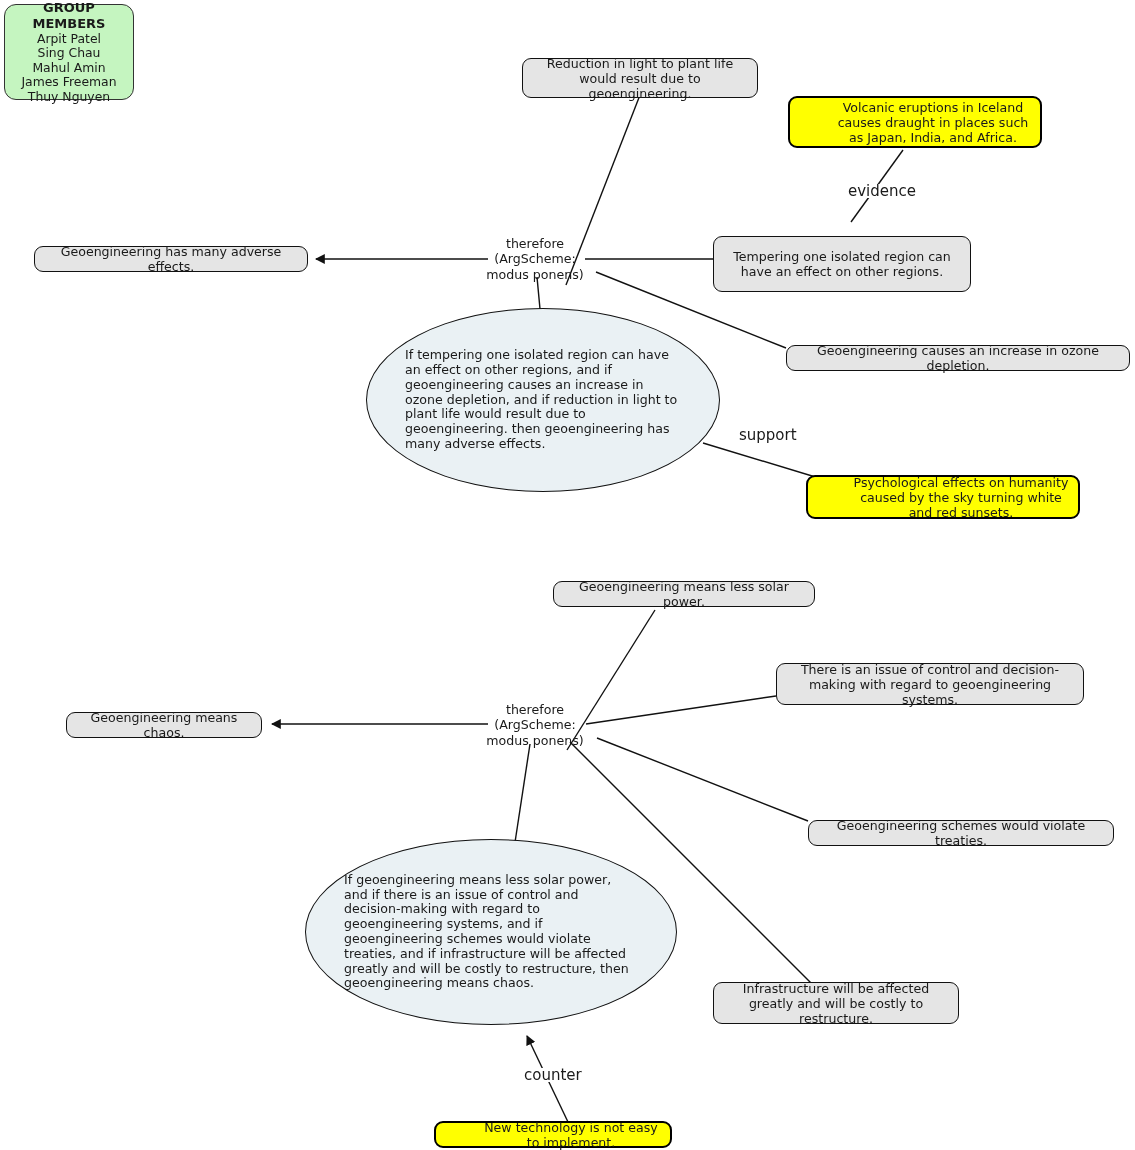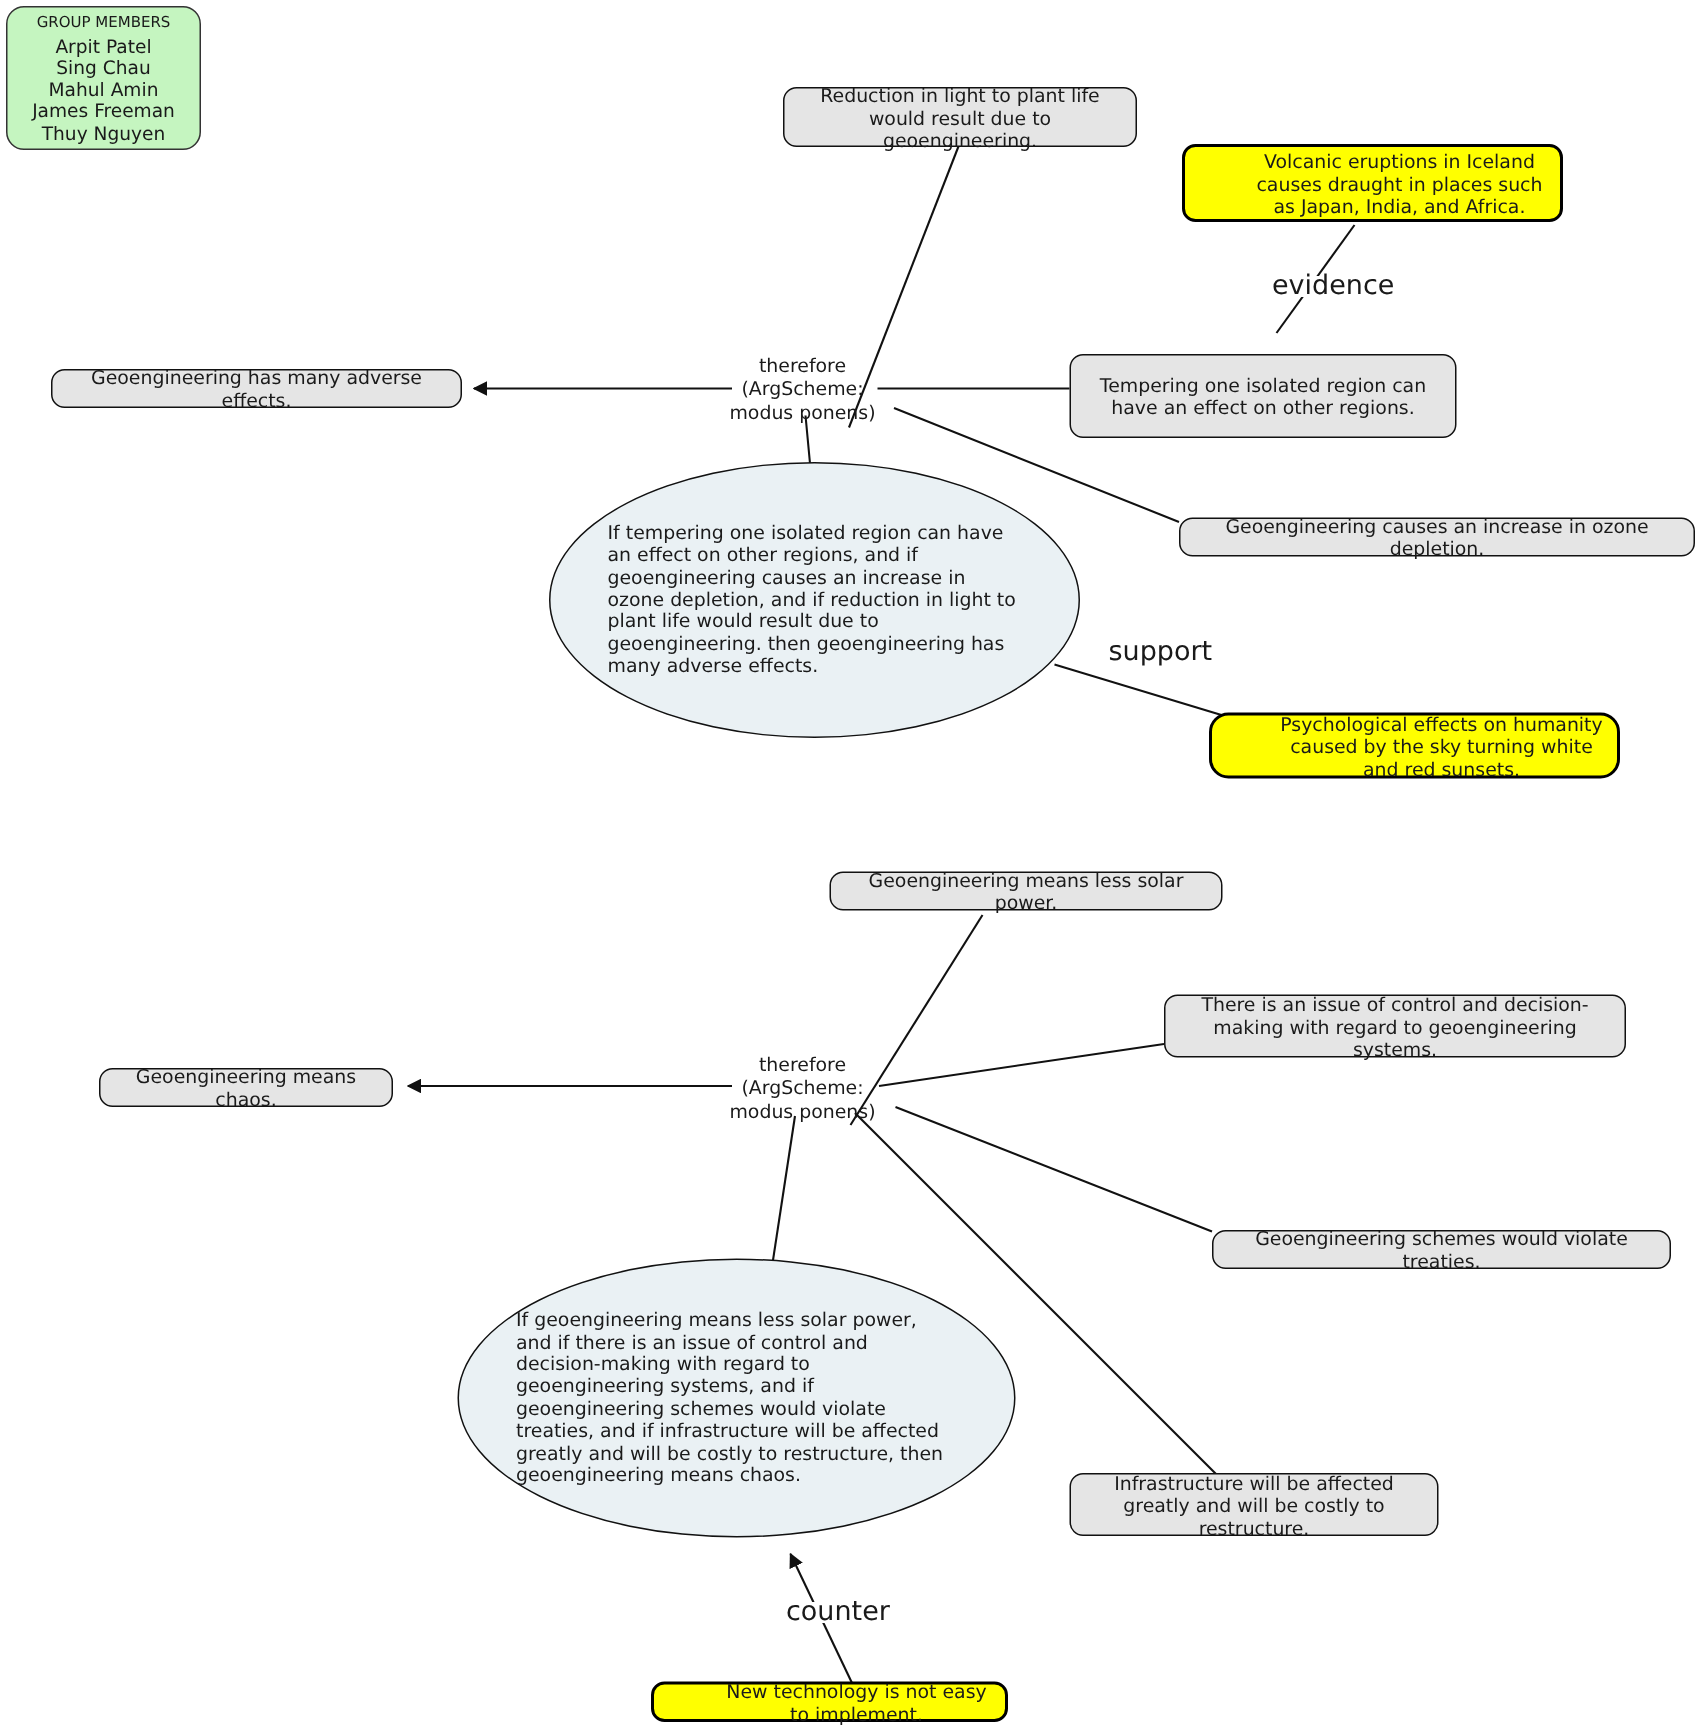--- a/index.html
+++ b/index.html
@@ -15,36 +15,36 @@
     background:#e5e5e5;
     font-size:12.6px;line-height:15px;text-align:center;
     display:flex;align-items:center;justify-content:center;
     padding:4px 8px;
   }
   .node.yellow{background:#ffff00;border-color:#000000;border-width:2px;padding-left:44px;}
   .node.green{
     background:#c5f5c0;border-color:#333333;border-width:1.6px;border-radius:12px;
     flex-direction:column;justify-content:center;
   }
-  .green .hdr{font-weight:normal;font-size:10px;line-height:16px;}
+  .green .hdr{font-weight:bold;font-size:13px;line-height:16px;}
   .green .mem{font-size:12.4px;line-height:14.6px;}
   .ellipse{
     position:absolute;box-sizing:border-box;
     border:1.4px solid #111111;border-radius:50%;
     background:#eaf1f4;
     font-size:12.6px;line-height:14.8px;text-align:left;
     display:flex;align-items:center;justify-content:center;
     padding:0 38px;
   }
   .hub{
     position:absolute;text-align:center;font-size:12.6px;line-height:15.4px;
     white-space:pre;color:#1a1a1a;
   }
   .edgelabel{
-    position:absolute;font-size:18px;line-height:14px;color:#1a1a1a;
+    position:absolute;font-size:15px;line-height:14px;color:#1a1a1a;
     white-space:nowrap;background:#ffffff;padding:0 2px;
   }
 </style>
 </head>
 <body>
 
 <svg id="edges" viewBox="0 0 1135 1150">
   <defs>
     <marker id="arrow" viewBox="0 0 10 10" refX="9" refY="5" markerWidth="7" markerHeight="7" orient="auto-start-reverse">
       <path d="M 0 0 L 10 5 L 0 10 z" fill="#111111"></path>
@@ -92,21 +92,21 @@
 modus ponens)</div>
 
 <div class="node" style="left:713px;top:236px;width:258px;height:56px;">Tempering one isolated region can have an effect on other regions.</div>
 
 <div class="node" style="left:786px;top:345px;width:344px;height:26px;">Geoengineering causes an increase in ozone depletion.</div>
 
 <div class="ellipse" style="left:366px;top:308px;width:354px;height:184px;">If tempering one isolated region can have an effect on other regions, and if geoengineering causes an increase in ozone depletion, and if reduction in light to plant life would result due to geoengineering. then geoengineering has many adverse effects.</div>
 
 <div class="edgelabel" style="left:737px;top:428px;">support</div>
 
-<div class="node yellow" style="left:806px;top:475px;width:274px;height:44px;border-radius:13px;">Psychological effects on humanity caused by the sky turning white and red sunsets.</div>
+<div class="node yellow" style="left:806px;top:475px;width:274px;height:44px;">Psychological effects on humanity caused by the sky turning white and red sunsets.</div>
 
 <div class="node" style="left:553px;top:581px;width:262px;height:26px;">Geoengineering means less solar power.</div>
 
 <div class="node" style="left:776px;top:663px;width:308px;height:42px;">There is an issue of control and decision-making with regard to geoengineering systems.</div>
 
 <div class="node" style="left:66px;top:712px;width:196px;height:26px;">Geoengineering means chaos.</div>
 
 <div class="hub" style="left:455px;top:702px;width:160px;">therefore
 (ArgScheme:
 modus ponens)</div>

